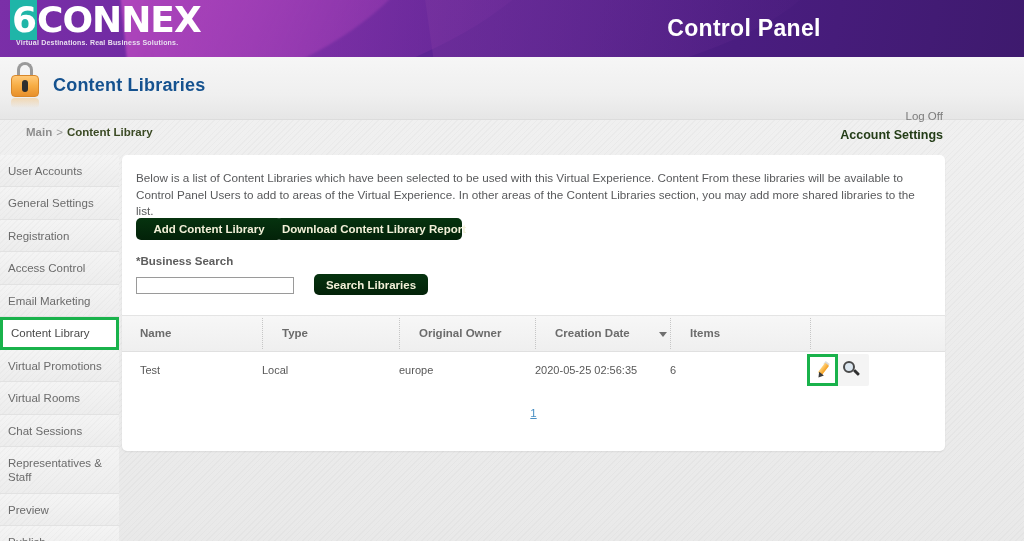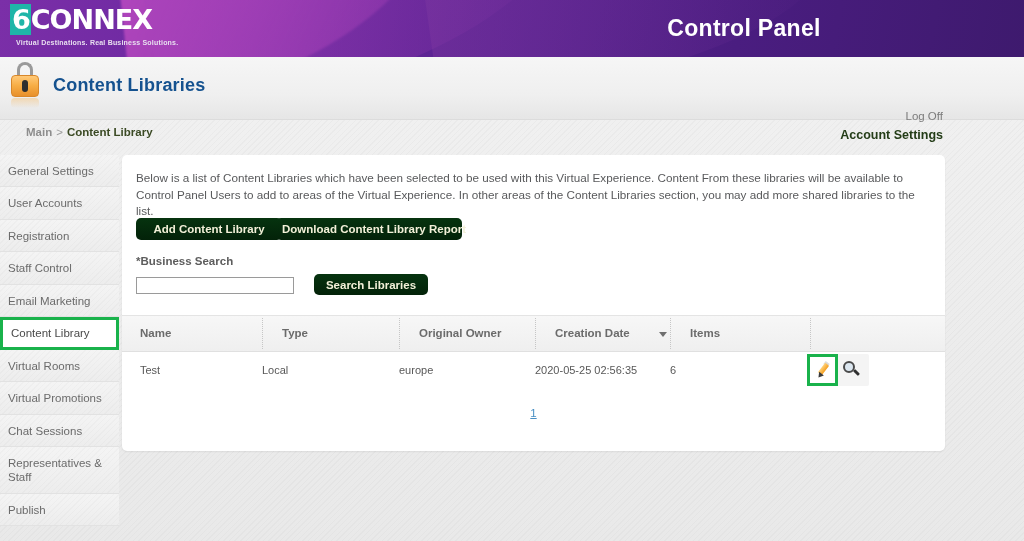--- a/index.html
+++ b/index.html
@@ -56,21 +56,21 @@
   
   #logo {
     position: absolute;
     left: 0; top: 0;
     width: 182px; height: 57px;
   }
   #logo .logo-mark {
     position: absolute;
     left: 10px; top: 2px;
     font-family: "DejaVu Sans", sans-serif;
-    font-size: 27px;
+    font-size: 36px;
     font-weight: bold;
     letter-spacing: -1px;
     line-height: 36px;
     color: #ffffff;
     white-space: nowrap;
   }
   #logo .logo-six {
     color: #ffffff;
     background: #1fb5a8;
     padding: 0 1px 0 2px;
@@ -420,30 +420,31 @@
 <div id="session-links">
   <a class="logoff" href="#">Log Off</a>
   <a class="acct" href="#">Account Settings</a>
 </div>
 
 <div id="breadcrumb">
   <span class="crumb-main">Main</span><span class="sep">&gt;</span><span class="crumb-cur">Content Library</span>
 </div>
 
 <div id="sidebar">
+  <div class="nav-item">User Accounts</div>
   <div class="nav-item">General Settings</div>
-  <div class="nav-item">User Accounts</div>
   <div class="nav-item">Registration</div>
-  <div class="nav-item">Staff Control</div>
+  <div class="nav-item">Access Control</div>
   <div class="nav-item">Email Marketing</div>
   <div class="nav-item selected">Content Library</div>
+  <div class="nav-item">Virtual Promotions</div>
   <div class="nav-item">Virtual Rooms</div>
-  <div class="nav-item">Virtual Promotions</div>
   <div class="nav-item">Chat Sessions</div>
   <div class="nav-item">Representatives &amp; Staff</div>
+  <div class="nav-item">Preview</div>
   <div class="nav-item">Publish</div>
 </div>
 
 <div id="panel">
 
   <div id="intro">Below is a list of Content Libraries which have been selected to be used with this Virtual Experience. Content From these libraries will be available to Control Panel Users to add to areas of the Virtual Experience. In other areas of the Content Libraries section, you may add more shared libraries to the list.</div>
 
   <button class="btn" id="btn-add">Add Content Library</button>
   <button class="btn" id="btn-download">Download Content Library Report</button>
 

